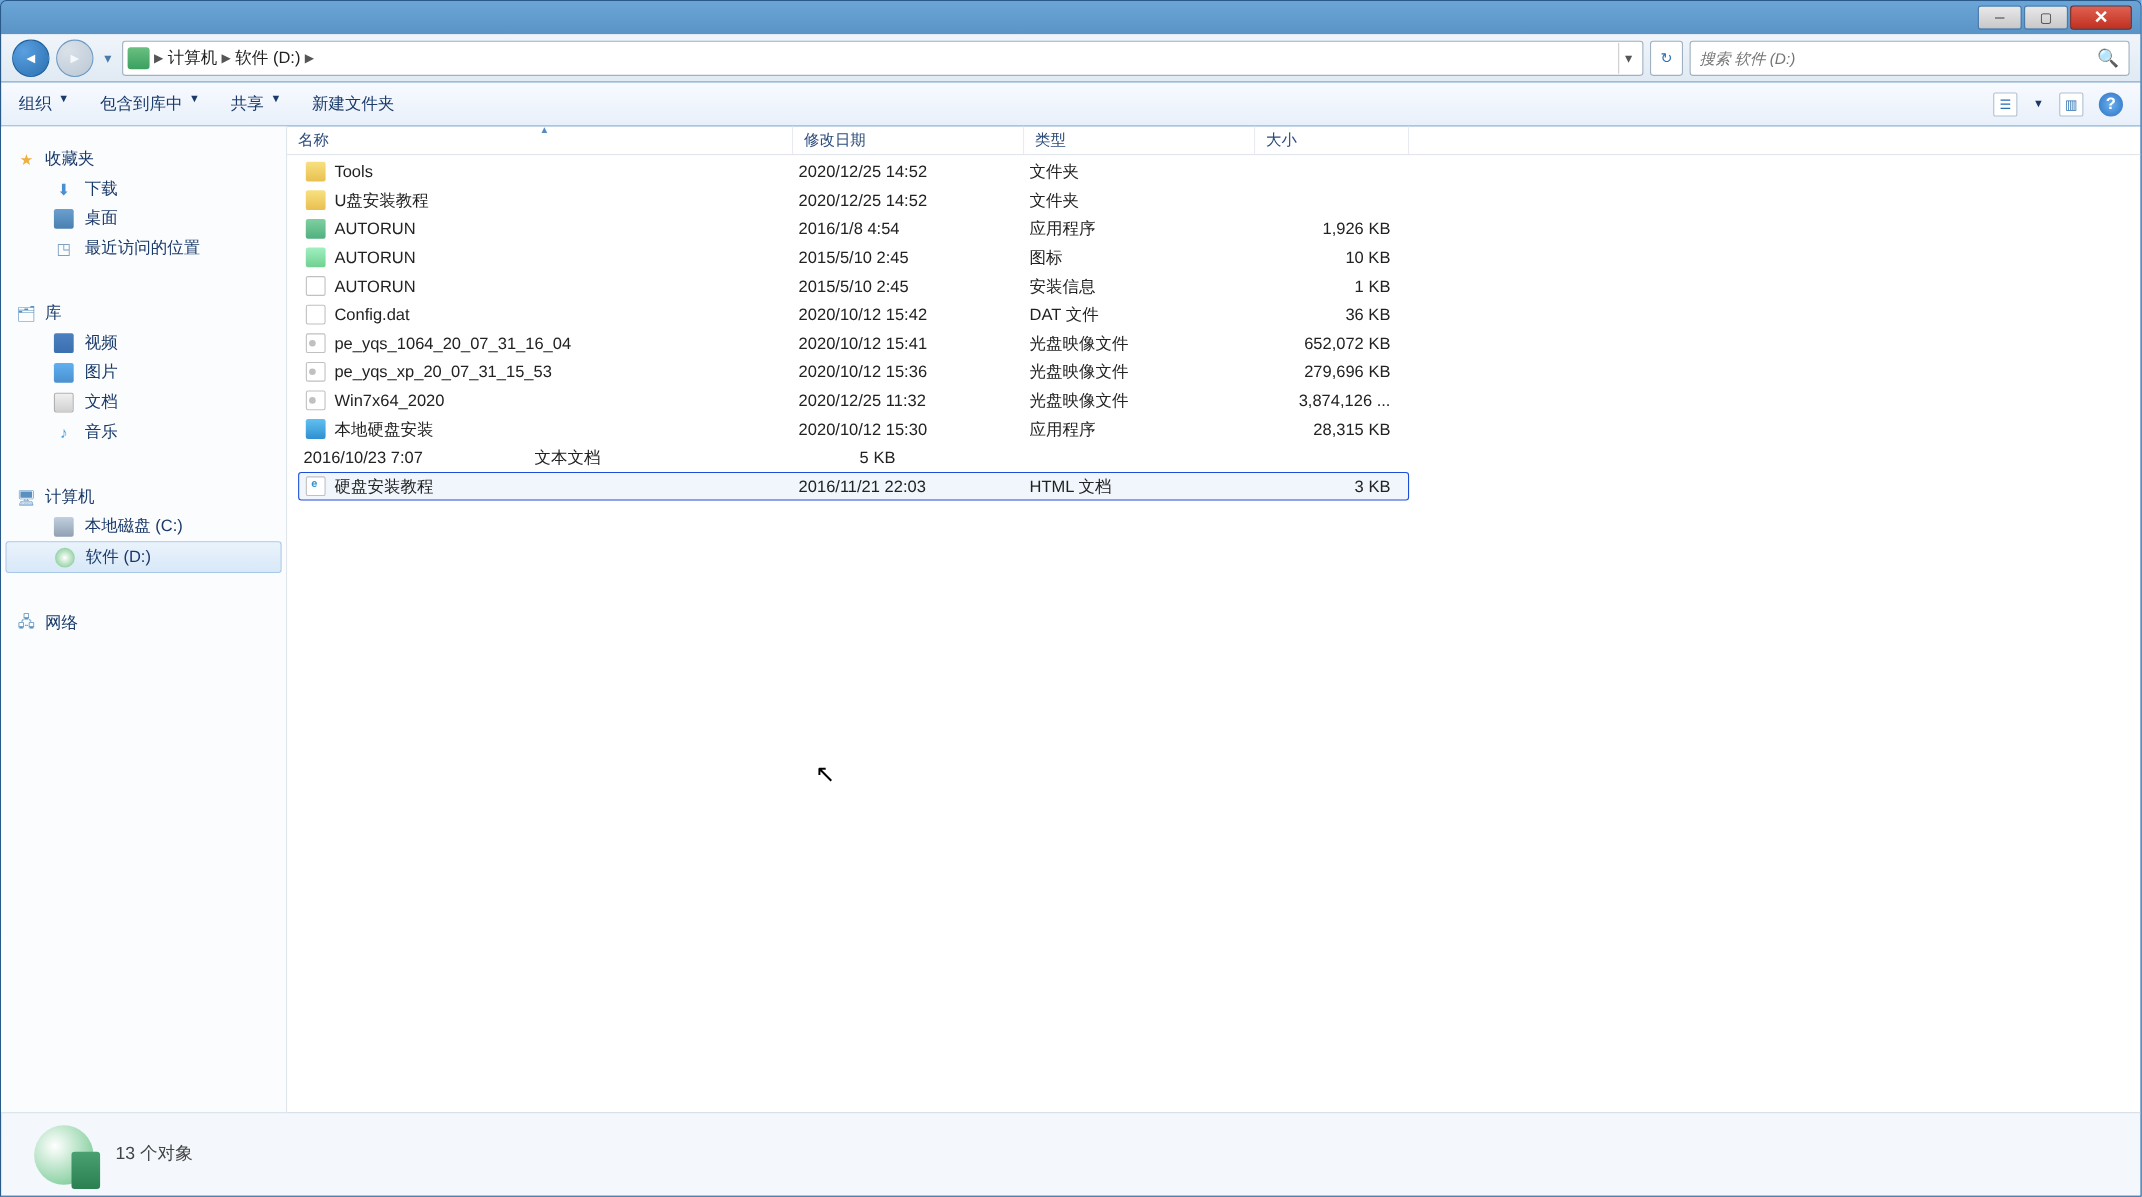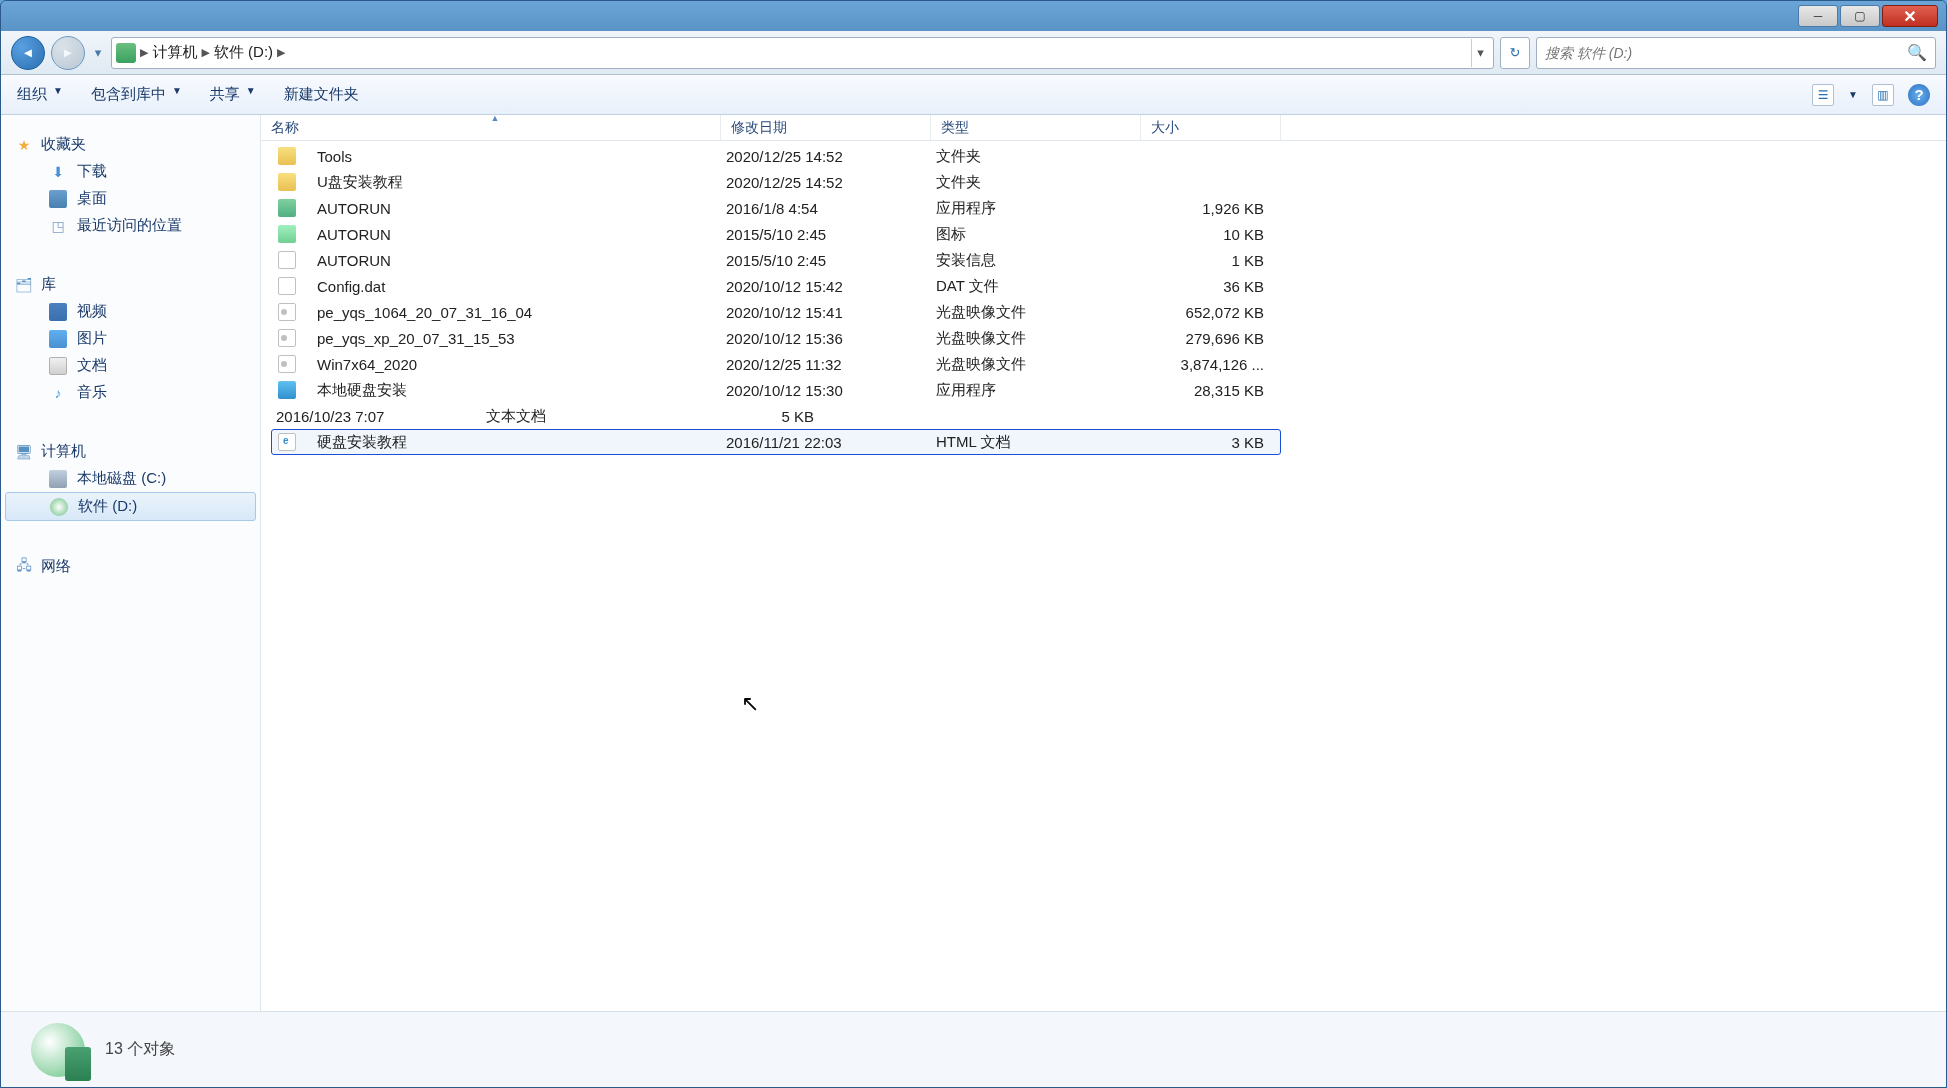--- a/index.html
+++ b/index.html
@@ -248,21 +248,21 @@
     color:#222;
     cursor:pointer;
     border:1px solid transparent;
     border-radius:3px;
     width: 1010px;
   }
   .file-row.hover {
     background:#f0f6fc;
     border:1px solid #1d4ed8;
   }
-  .file-row .cell-name{width:450px;display:flex;align-items:center;gap:21px;padding-left:6px;}
+  .file-row .cell-name{width:450px;display:flex;align-items:center;gap:8px;padding-left:6px;}
   .file-row .cell-date{width:210px;padding-left:4px;}
   .file-row .cell-type{width:210px;padding-left:4px;}
   .file-row .cell-size{width:130px;text-align:right;padding-right:8px;}
   .fic {
     width:18px;height:18px;display:inline-block;border-radius:2px;
   }
   .fic.folder{background:linear-gradient(#f8e080,#e8c050);}
   .fic.exe{background:linear-gradient(#80d0a0,#50b080);}
   .fic.ico{background:linear-gradient(#a0f0c0,#70d090);}
   .fic.inf{background:#fff;border:1px solid #c0c0c0;}

